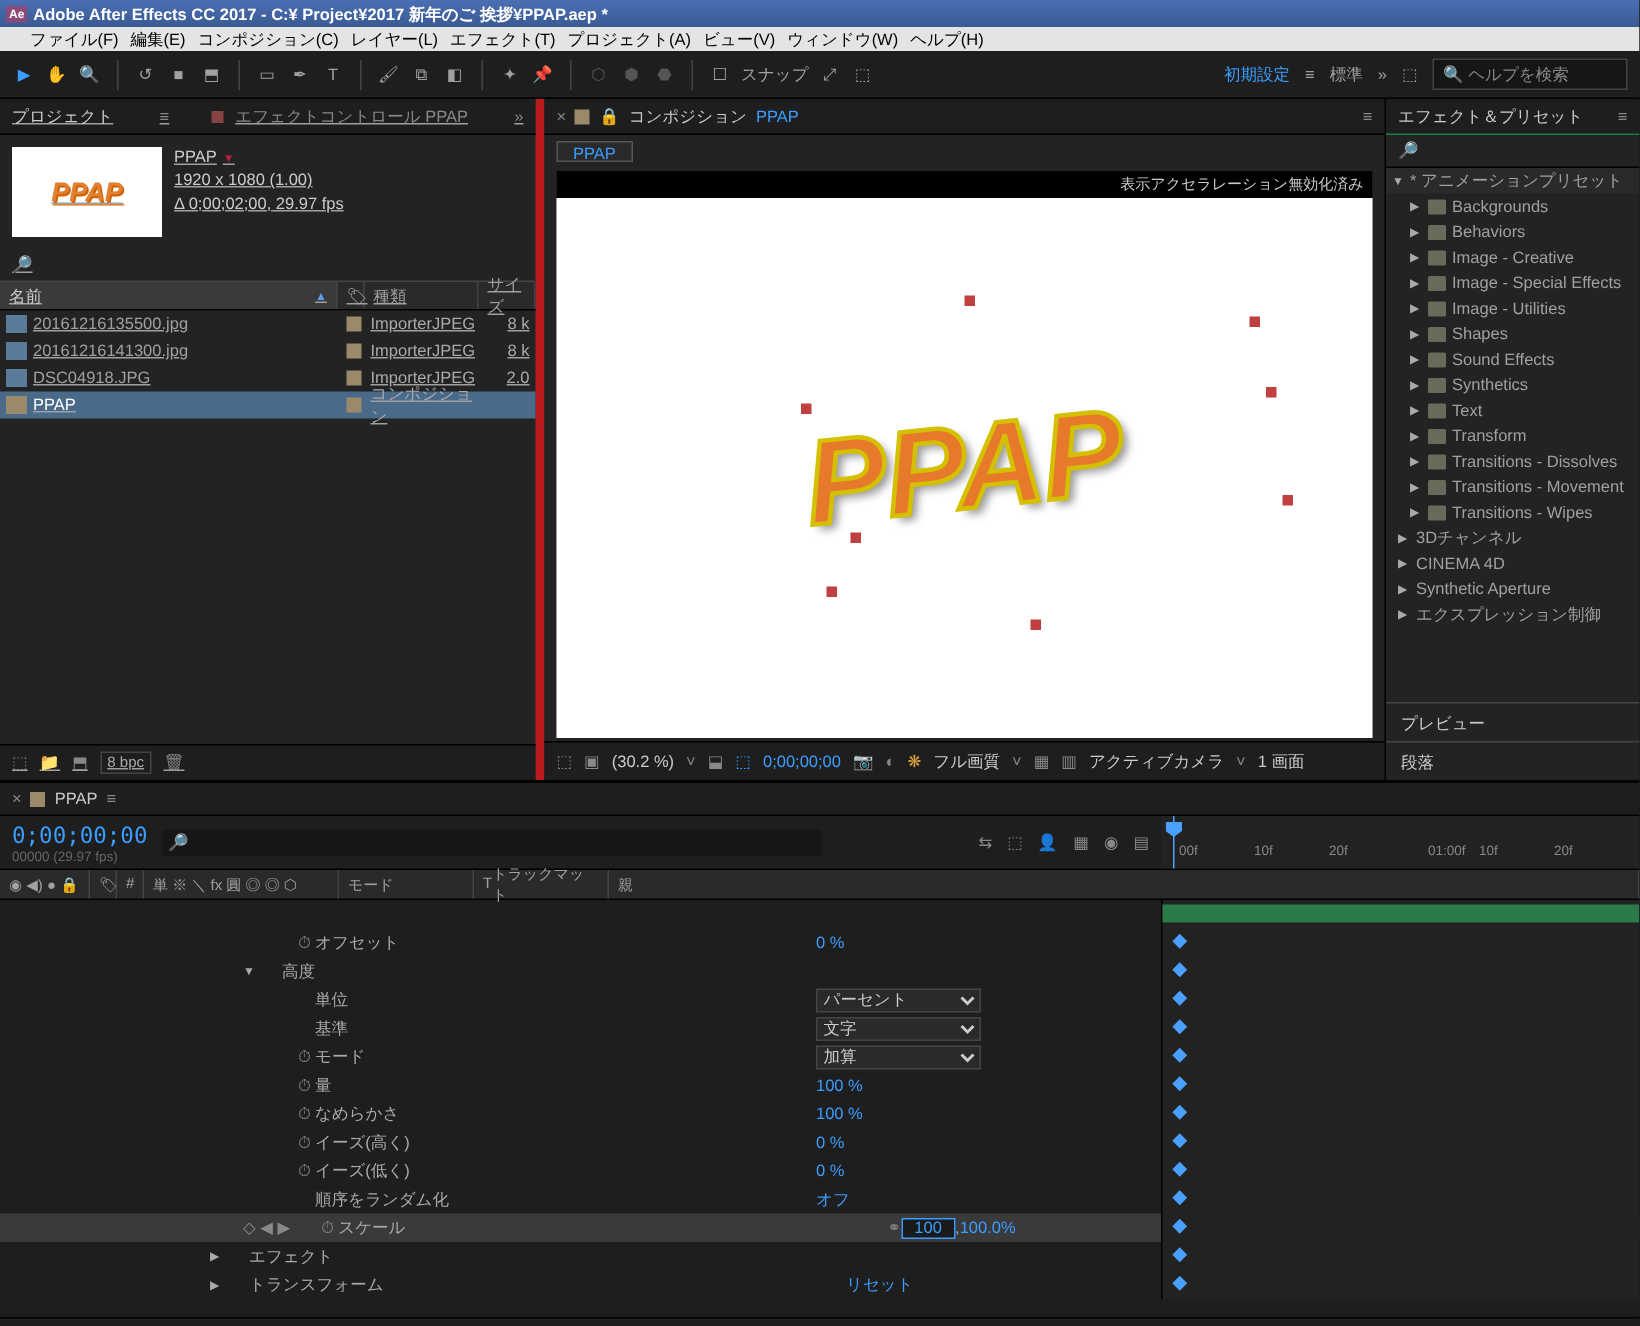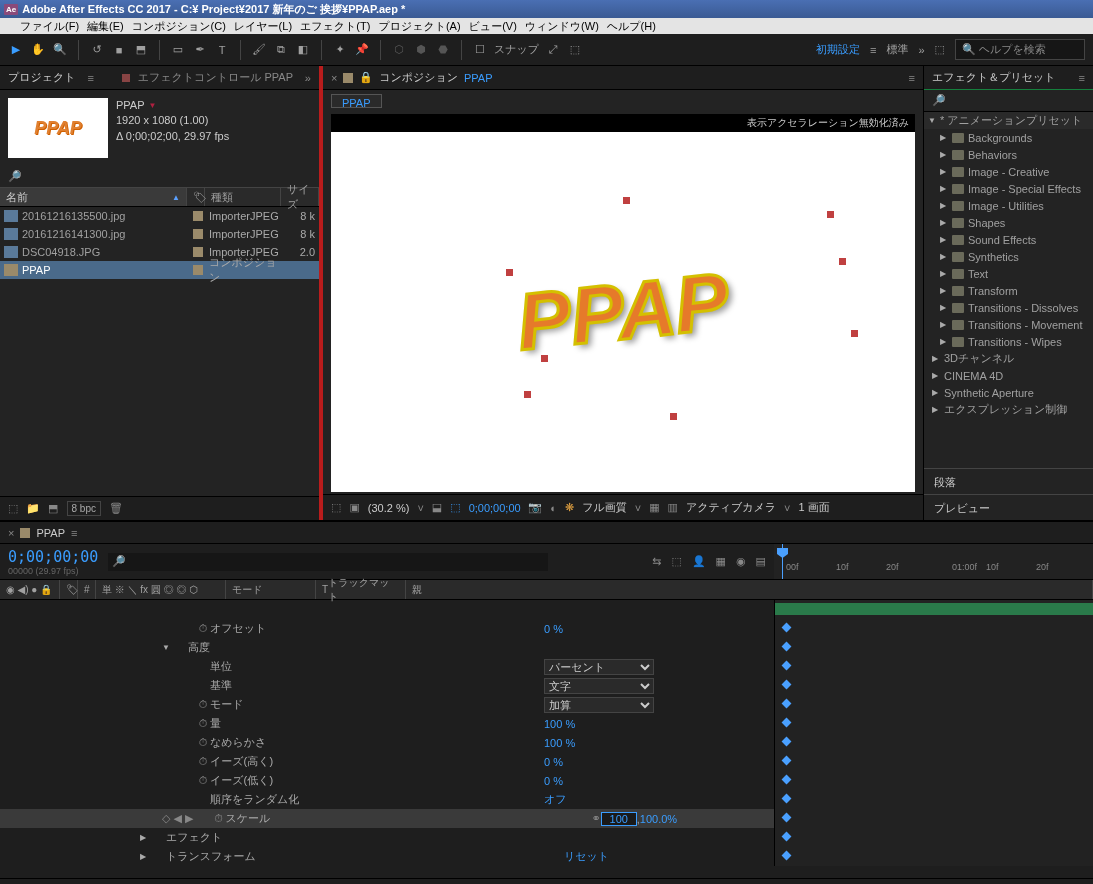--- a/index.html
+++ b/index.html
@@ -17,21 +17,21 @@
 .toolbar { background: #1e1e1e; height: 32px; display: flex; align-items: center; padding: 0 8px; border-bottom: 1px solid #000; gap: 6px; }
 .toolbar .tool-icon { width: 16px; height: 16px; display: inline-flex; align-items: center; justify-content: center; color: #a0a0a0; cursor: pointer; }
 .toolbar .sep { width: 1px; height: 20px; background: #444; margin: 0 4px; }
 .toolbar .snap { color: #a0a0a0; font-size: 11px; }
 .toolbar .right { margin-left: auto; display: flex; align-items: center; gap: 10px; }
 .toolbar .link { color: #3a9dff; font-size: 11px; }
 .toolbar .search-help { background: #161616; border: 1px solid #444; padding: 2px 6px; color: #888; font-size: 11px; width: 130px; }
 
 
 .main { display: flex; height: 454px; }
-.left-panel { width: 323px; background: #232323; display: flex; flex-direction: column; border-right: 4px solid #b91c1c; }
+.left-panel { width: 363px; background: #232323; display: flex; flex-direction: column; border-right: 6px solid #b91c1c; text-decoration: underline; }
 .center-panel { flex: 1; background: #232323; display: flex; flex-direction: column; }
 .right-panel { width: 170px; background: #232323; border-left: 1px solid #000; display: flex; flex-direction: column; }
 
 
 .panel-tabs { height: 24px; display: flex; align-items: center; padding: 0 8px; gap: 8px; background: #1e1e1e; border-bottom: 1px solid #000; font-size: 11px; }
 .panel-tabs .tab { color: #ccc; }
 .panel-tabs .tab.dim { color: #888; }
 .panel-tabs .sq { width: 8px; height: 8px; background: #884444; }
 .panel-tabs .menu-icon { margin-left: auto; color: #888; }
 
@@ -402,22 +402,22 @@
         </div>
         <div class="ep-item l2">
           <span class="arr">▶</span>
           <span>Synthetic Aperture</span>
         </div>
         <div class="ep-item l2">
           <span class="arr">▶</span>
           <span>エクスプレッション制御</span>
         </div>
       </div>
+    <div class="preview-sec">プレビュー</div>
     <div class="preview-sec">段落</div>
-    <div class="preview-sec">プレビュー</div>
   </div>
 </div>
 
 <div class="timeline">
   <div class="tl-tabs">
     <span style="color:#888">×</span>
     <span class="sq"></span>
     <span class="name">PPAP</span>
     <span style="color:#888">≡</span>
   </div>

